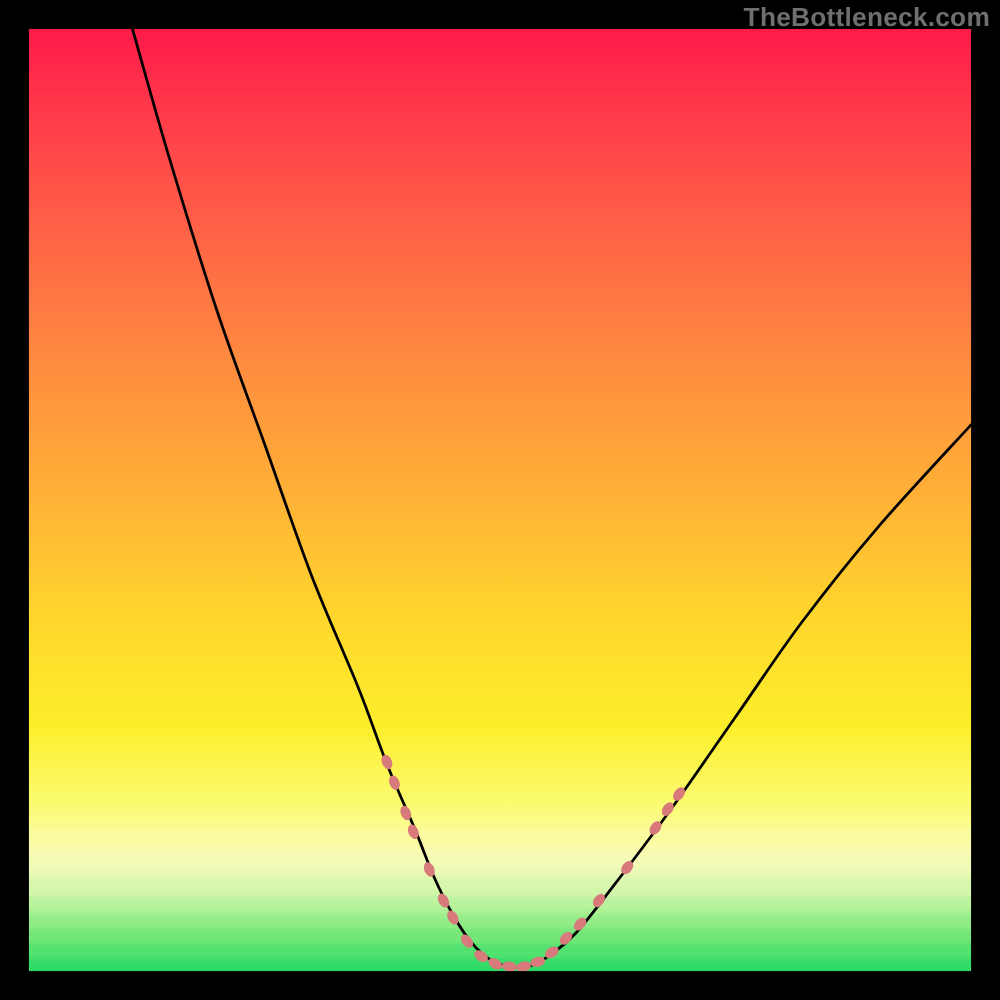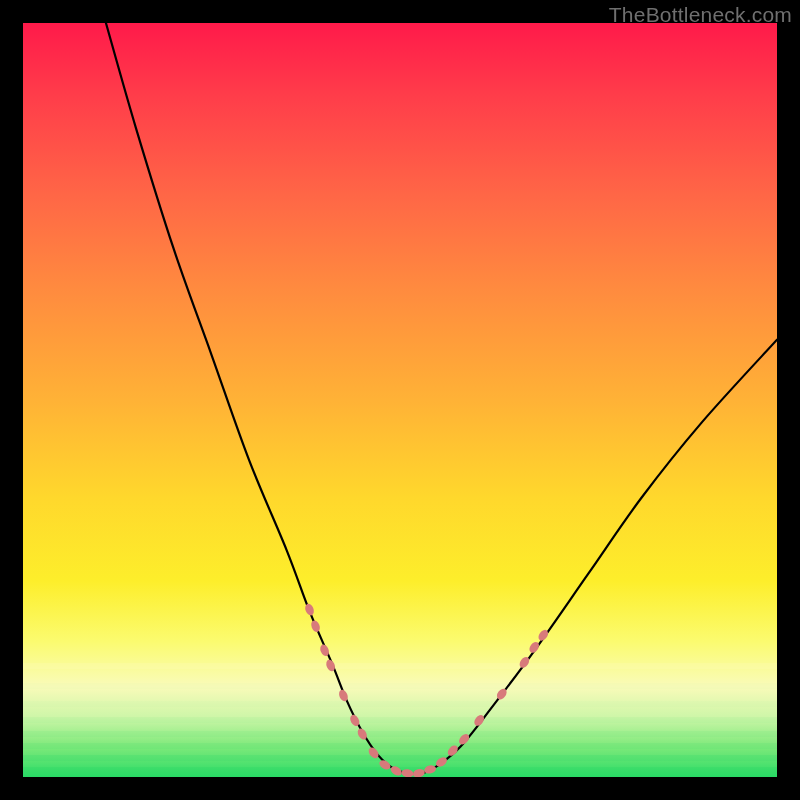--- a/index.html
+++ b/index.html
@@ -60,21 +60,21 @@
     left: 0;
     top: 0;
   }
   .watermark {
     position: absolute;
     top: 3px;
     right: 8px;
     color: #6f6f6f;
     font-size: 21px;
     letter-spacing: 0.2px;
-    font-weight: 400;
+    font-weight: 700;
   }
 </style>
 </head>
 <body>
 
 <div class="frame">
   <div class="plot-area">
     <div class="gradient"></div>
 
     <div class="band" style="top:640px;background:rgba(255,255,200,0.18);"></div>

